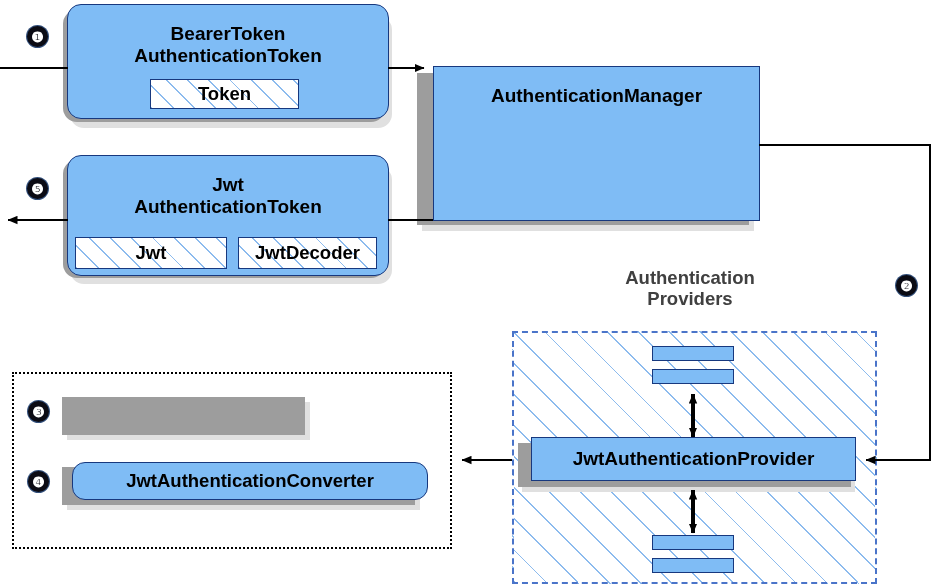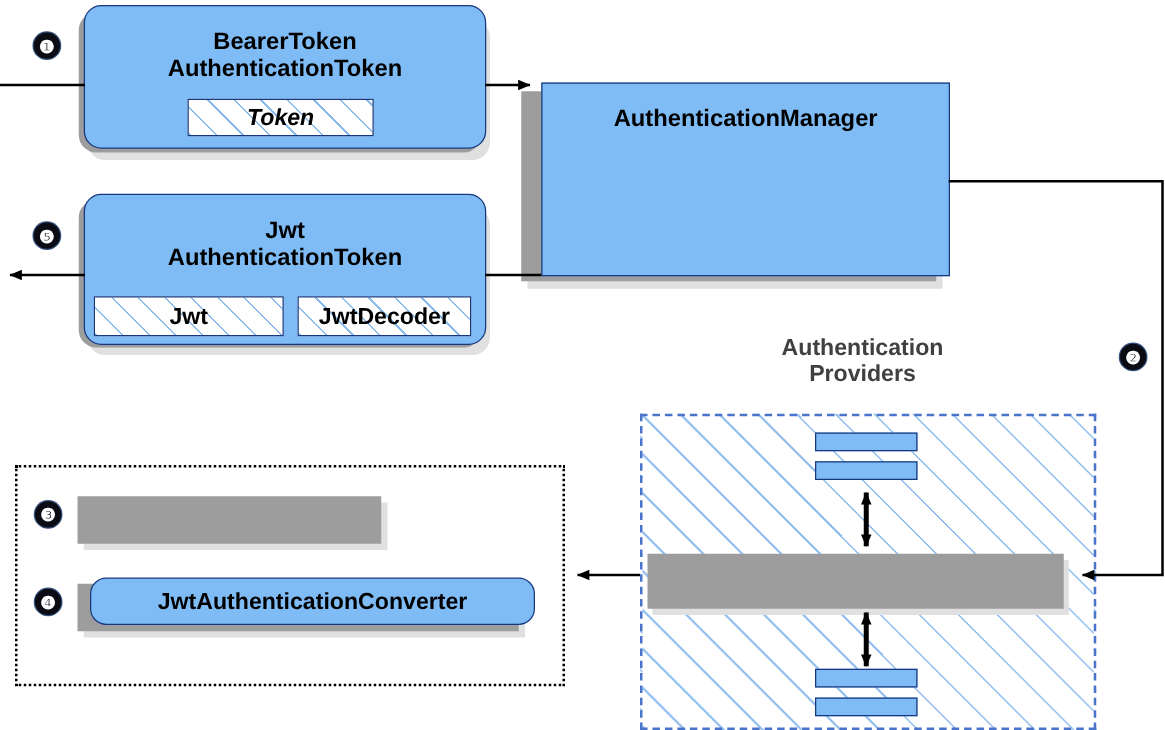--- a/index.html
+++ b/index.html
@@ -182,21 +182,21 @@
 
     <line x1="693" y1="490" x2="693" y2="533" stroke="#000" stroke-width="4" marker-start="url(#ah-u)" marker-end="url(#ah-d)"></line>
   </svg>
 
   <div class="shadow-light rounded" style="left:70px; top:16px; width:322px; height:112px;"></div>
   <div class="shadow-dark rounded" style="left:63px; top:10px; width:322px; height:112px;"></div>
   <div class="node rounded" style="left:67px; top:4px; width:322px; height:115px; padding-bottom:34px;">
     <div class="t20">BearerToken</div>
     <div class="t20">AuthenticationToken</div>
   </div>
-  <div class="hatch t19" style="left:150px; top:79px; width:149px; height:30px;font-style:italic;">Token</div>
+  <div class="hatch t19" style="left:150px; top:79px; width:149px; height:30px;">Token</div>
 
   <div class="shadow-light rounded" style="left:70px; top:166px; width:322px; height:118px;"></div>
   <div class="shadow-dark rounded" style="left:63px; top:160px; width:322px; height:118px;"></div>
   <div class="node rounded" style="left:67px; top:155px; width:322px; height:121px; padding-bottom:40px;">
     <div class="t20">Jwt</div>
     <div class="t20">AuthenticationToken</div>
   </div>
   <div class="hatch t19" style="left:75px; top:237px; width:152px; height:32px;">Jwt</div>
   <div class="hatch t19" style="left:238px; top:237px; width:139px; height:32px;">JwtDecoder</div>
 
@@ -209,20 +209,23 @@
   <div class="plain-label t19" style="left:588px; top:268px; width:204px;">
     <div>Authentication</div>
     <div>Providers</div>
   </div>
 
   <div class="minibar" style="left:652px; top:346px; width:82px; height:15px;"></div>
   <div class="minibar" style="left:652px; top:369px; width:82px; height:15px;"></div>
 
   <div class="shadow-light" style="left:522px; top:448px; width:333px; height:44px;"></div>
   <div class="shadow-dark" style="left:518px; top:443px; width:333px; height:44px;"></div>
+  <div class="node" style="left:531px; top:437px; width:325px; height:44px;">
+    <div class="t20">JwtAuthenticationProvider</div>
+  </div>
 
   <div class="minibar" style="left:652px; top:535px; width:82px; height:15px;"></div>
   <div class="minibar" style="left:652px; top:558px; width:82px; height:15px;"></div>
 
   <div class="shadow-light" style="left:67px; top:402px; width:243px; height:38px;"></div>
   <div class="shadow-dark" style="left:62px; top:397px; width:243px; height:38px;"></div>
 
   <div class="shadow-light" style="left:67px; top:472px; width:353px; height:38px;"></div>
   <div class="shadow-dark" style="left:62px; top:467px; width:353px; height:38px;"></div>
   <div class="node" style="left:72px; top:462px; width:356px; height:38px;border-radius:13px;">

